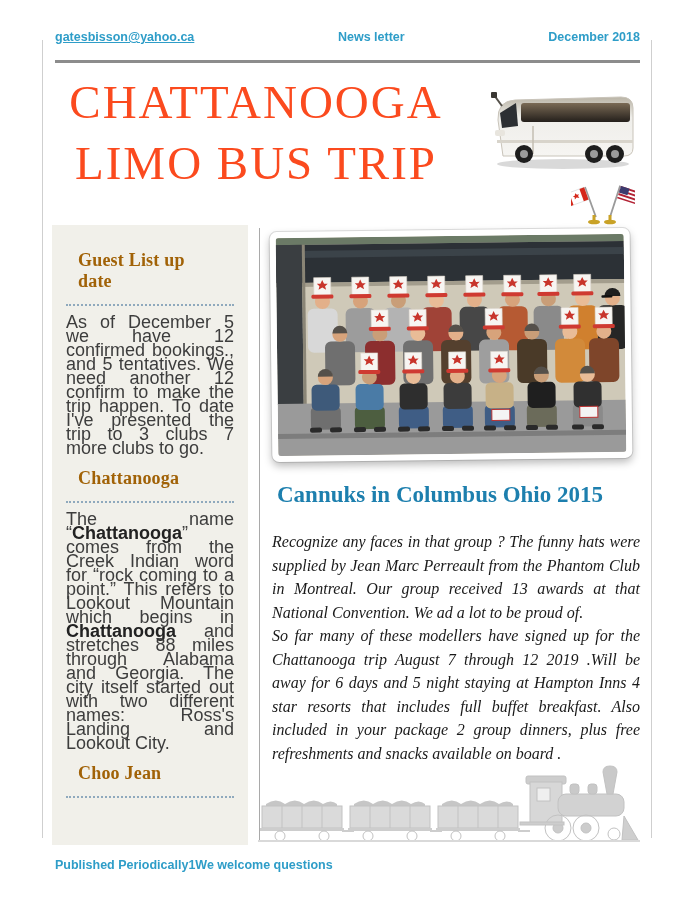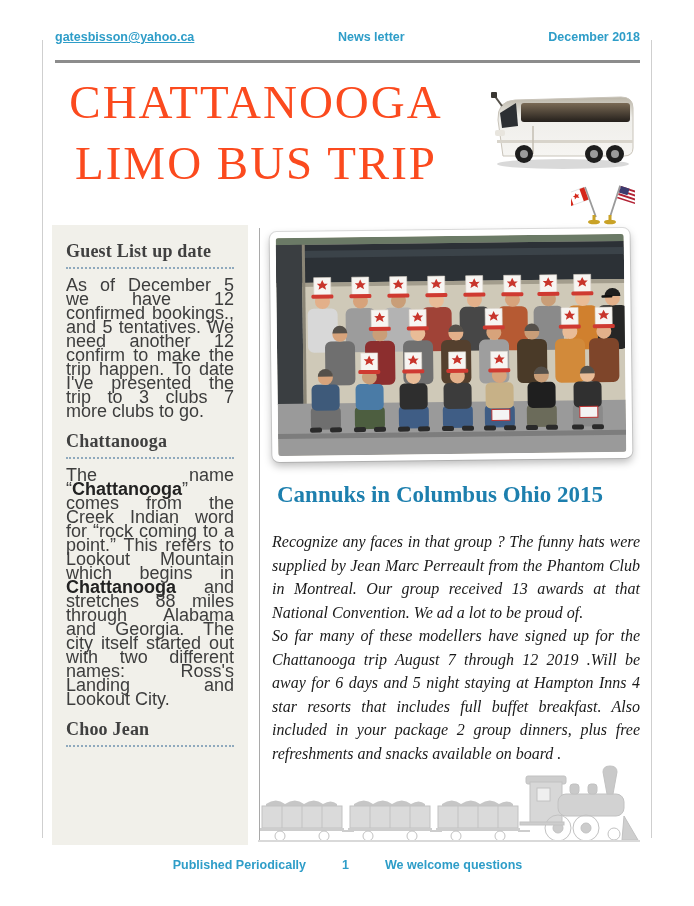--- a/index.html
+++ b/index.html
@@ -19,22 +19,22 @@
   
   .masthead{position:absolute;left:36px;top:72px;width:440px;text-align:center;
             font-family:"Liberation Serif",serif;color:#fb4a1e;
             font-size:47px;line-height:61px;letter-spacing:2px;font-weight:400;}
   .bus-art{position:absolute;left:487px;top:86px;}
   .flags-art{position:absolute;left:571px;top:177px;}
 
   
   .sidebar{position:absolute;left:52px;top:225px;width:196px;height:620px;
            background:#f1f0ea;padding:13px 14px 16px;box-sizing:border-box;}
-  .side-h{margin:0;font-family:"Liberation Serif",serif;font-weight:bold;
-          font-size:18px;color:#404040;letter-spacing:.2px;}
+  .side-h{margin:12px;font-family:"Liberation Serif",serif;font-weight:bold;
+          font-size:18px;color:#a16207;letter-spacing:.2px;}
   .dotrule{border:none;border-bottom:2px dotted #8fa9bd;margin:5px 0 9px;}
   .side-p{margin:0 0 13px;font-size:18px;line-height:14px;color:#3d3d3d;
           text-align:justify;}
   .side-p .b{font-weight:bold;color:#222;}
   .side-sec{margin-top:3px;}
 
   .vdivider{position:absolute;left:259px;top:228px;width:1px;height:612px;background:#a9a9a9;}
 
   
   .photo-frame{position:absolute;left:271px;top:230px;width:348px;height:218px;
@@ -48,22 +48,22 @@
           font-family:"Liberation Serif",serif;font-weight:bold;font-size:23px;
           color:#1d7fae;}
   .main-text{position:absolute;left:272px;top:510px;width:368px;margin-top:20px;}
   .main-p{margin:0;font-family:"Liberation Serif",serif;font-style:italic;
           font-size:16px;line-height:23.5px;color:#1a1a1a;text-align:justify;}
 
   .train-art{position:absolute;left:258px;top:752px;}
 
   
   .footer{position:absolute;left:55px;top:858px;width:585px;display:flex;
-          justify-content:center;align-items:baseline;
-          font-size:12.5px;font-weight:bold;color:#2e9dc8;gap:36px;}
+          justify-content:flex-start;align-items:baseline;
+          font-size:12.5px;font-weight:bold;color:#2e9dc8;}
 </style>
 </head>
 <body>
 
 <div class="page">
 
   <div class="edge left"></div>
   <div class="edge right"></div>
 
   <div class="header">

